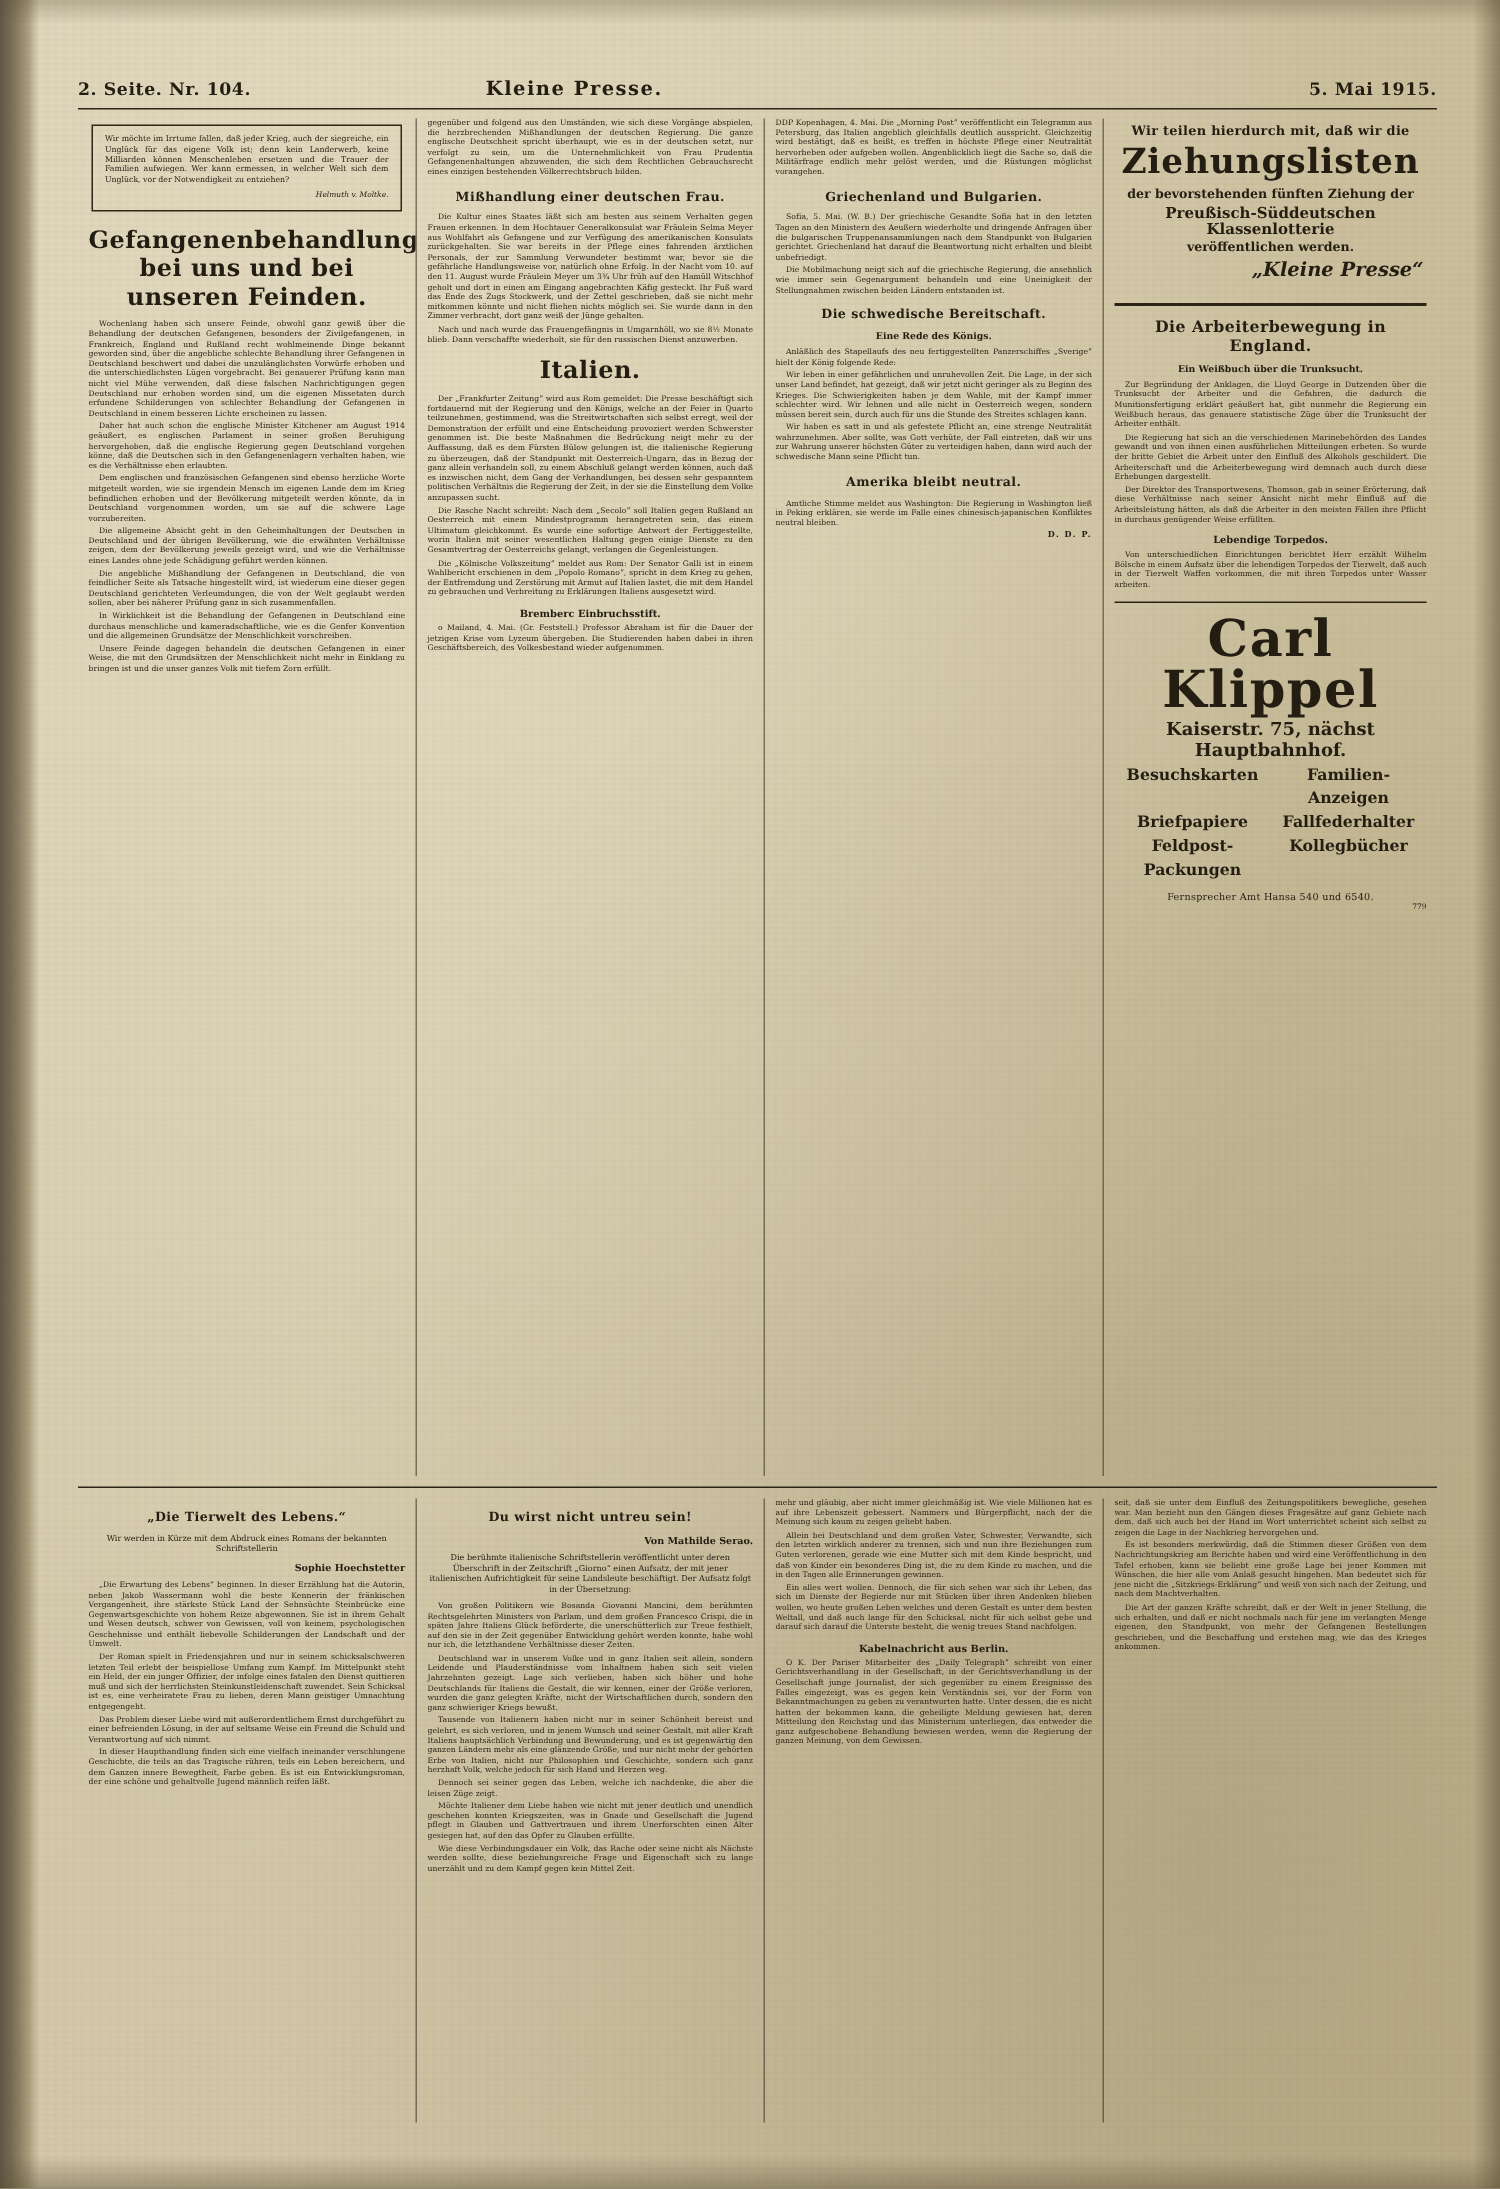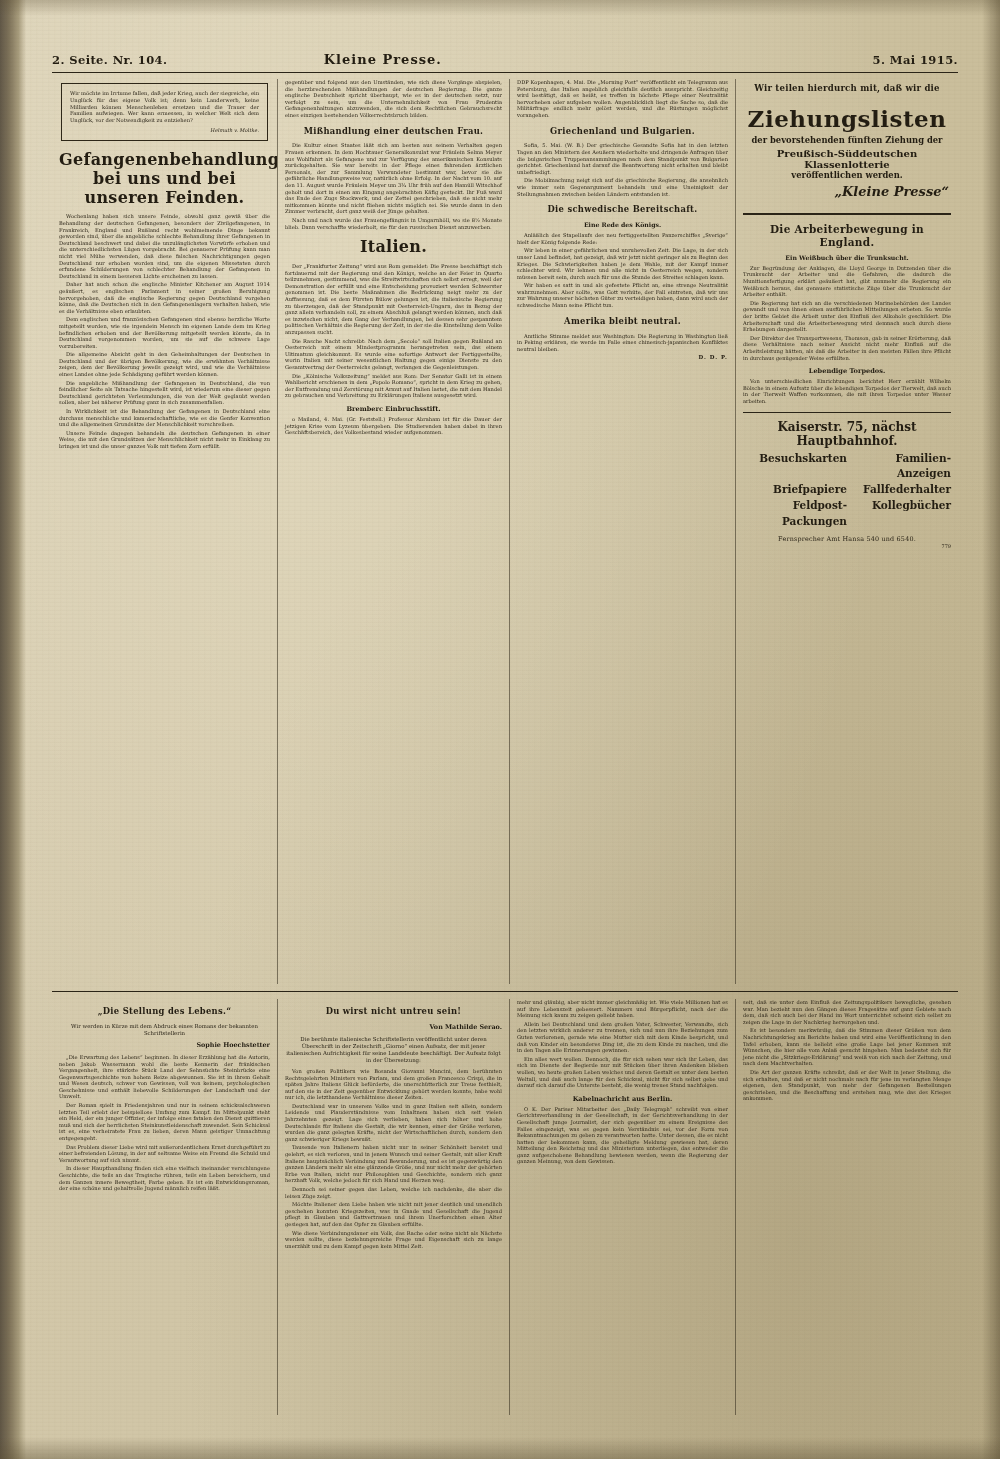--- a/index.html
+++ b/index.html
@@ -180,21 +180,21 @@
 
   
   .ad-block {
     text-align: center;
     padding: 4px 2px 6px 2px;
   }
   .ad-line-1 {
     font-size: 8.6px;
     font-weight: bold;
     letter-spacing: .2px;
-    margin-bottom: 14px;
+    margin-bottom: 3px;
   }
   .ad-huge {
     font-size: 23px;
     font-weight: bold;
     letter-spacing: .5px;
     line-height: 1.05;
     margin: 2px 0 4px 0;
   }
   .ad-sub {
     font-size: 8.4px;
@@ -236,21 +236,21 @@
     text-align: center;
     margin-bottom: 3px;
   }
   .klippel-grid {
     display: flex;
     flex-wrap: wrap;
     font-size: 10.5px;
     font-weight: bold;
     line-height: 1.5;
   }
-  .klippel-grid span { width: 50%; text-align: right; }
+  .klippel-grid span { width: 50%; text-align: center; }
   .klippel-tel {
     font-size: 6.4px;
     text-align: center;
     margin-top: 6px;
     letter-spacing: .2px;
   }
   .klippel-no {
     font-size: 5px;
     text-align: right;
   }
@@ -392,41 +392,42 @@
         </div>
 
         <div class="sec-title">Lebendige Torpedos.</div>
         <div class="body">
           <p>Von unterschiedlichen Einrichtungen berichtet Herr erzählt Wilhelm Bölsche in einem Aufsatz über die lebendigen Torpedos der Tierwelt, daß auch in der Tierwelt Waffen vorkommen, die mit ihren Torpedos unter Wasser arbeiten.</p>
         </div>
 
         <div class="thin-rule"></div>
 
         <div>
+          <div class="klippel-name">Carl Klippel</div>
           <div class="klippel-addr">Kaiserstr. 75, nächst Hauptbahnhof.</div>
           <div class="klippel-grid">
             <span>Besuchskarten</span>
             <span>Familien-Anzeigen</span>
             <span>Briefpapiere</span>
             <span>Fallfederhalter</span>
             <span>Feldpost-Packungen</span>
             <span>Kollegbücher</span>
           </div>
           <div class="klippel-tel">Fernsprecher Amt Hansa 540 und 6540.</div>
           <div class="klippel-no">779</div>
         </div>
       </div>
     </div>
 
     <div class="hr-mid"></div>
 
     <div class="cols lower">
 
       <div class="col c1">
-        <div class="hl-main hl-s">„Die Stellung des Lebens.“</div>
+        <div class="hl-main hl-s">„Die Tierwelt des Lebens.“</div>
         <div class="small-center">Wir werden in Kürze mit dem Abdruck eines Romans der bekannten Schriftstellerin</div>
         <div class="byline">Sophie Hoechstetter</div>
         <div class="body">
           <p>„Die Erwartung des Lebens“ beginnen. In dieser Erzählung hat die Autorin, neben Jakob Wassermann wohl die beste Kennerin der fränkischen Vergangenheit, ihre stärkste Stück Land der Sehnsüchte Steinbrücke eine Gegenwartsgeschichte von hohem Reize abgewonnen. Sie ist in ihrem Gehalt und Wesen deutsch, schwer von Gewissen, voll von keinem, psychologischen Geschehnisse und enthält liebevolle Schilderungen der Landschaft und der Umwelt.</p>
           <p>Der Roman spielt in Friedensjahren und nur in seinem schicksalschweren letzten Teil erlebt der beispiellose Umfang zum Kampf. Im Mittelpunkt steht ein Held, der ein junger Offizier, der infolge eines fatalen den Dienst quittieren muß und sich der herrlichsten Steinkunstleidenschaft zuwendet. Sein Schicksal ist es, eine verheiratete Frau zu lieben, deren Mann geistiger Umnachtung entgegengeht.</p>
           <p>Das Problem dieser Liebe wird mit außerordentlichem Ernst durchgeführt zu einer befreienden Lösung, in der auf seltsame Weise ein Freund die Schuld und Verantwortung auf sich nimmt.</p>
           <p>In dieser Haupthandlung finden sich eine vielfach ineinander verschlungene Geschichte, die teils an das Tragische rühren, teils ein Leben bereichern, und dem Ganzen innere Bewegtheit, Farbe geben. Es ist ein Entwicklungsroman, der eine schöne und gehaltvolle Jugend männlich reifen läßt.</p>
           <p></p>
         </div>
       </div>

